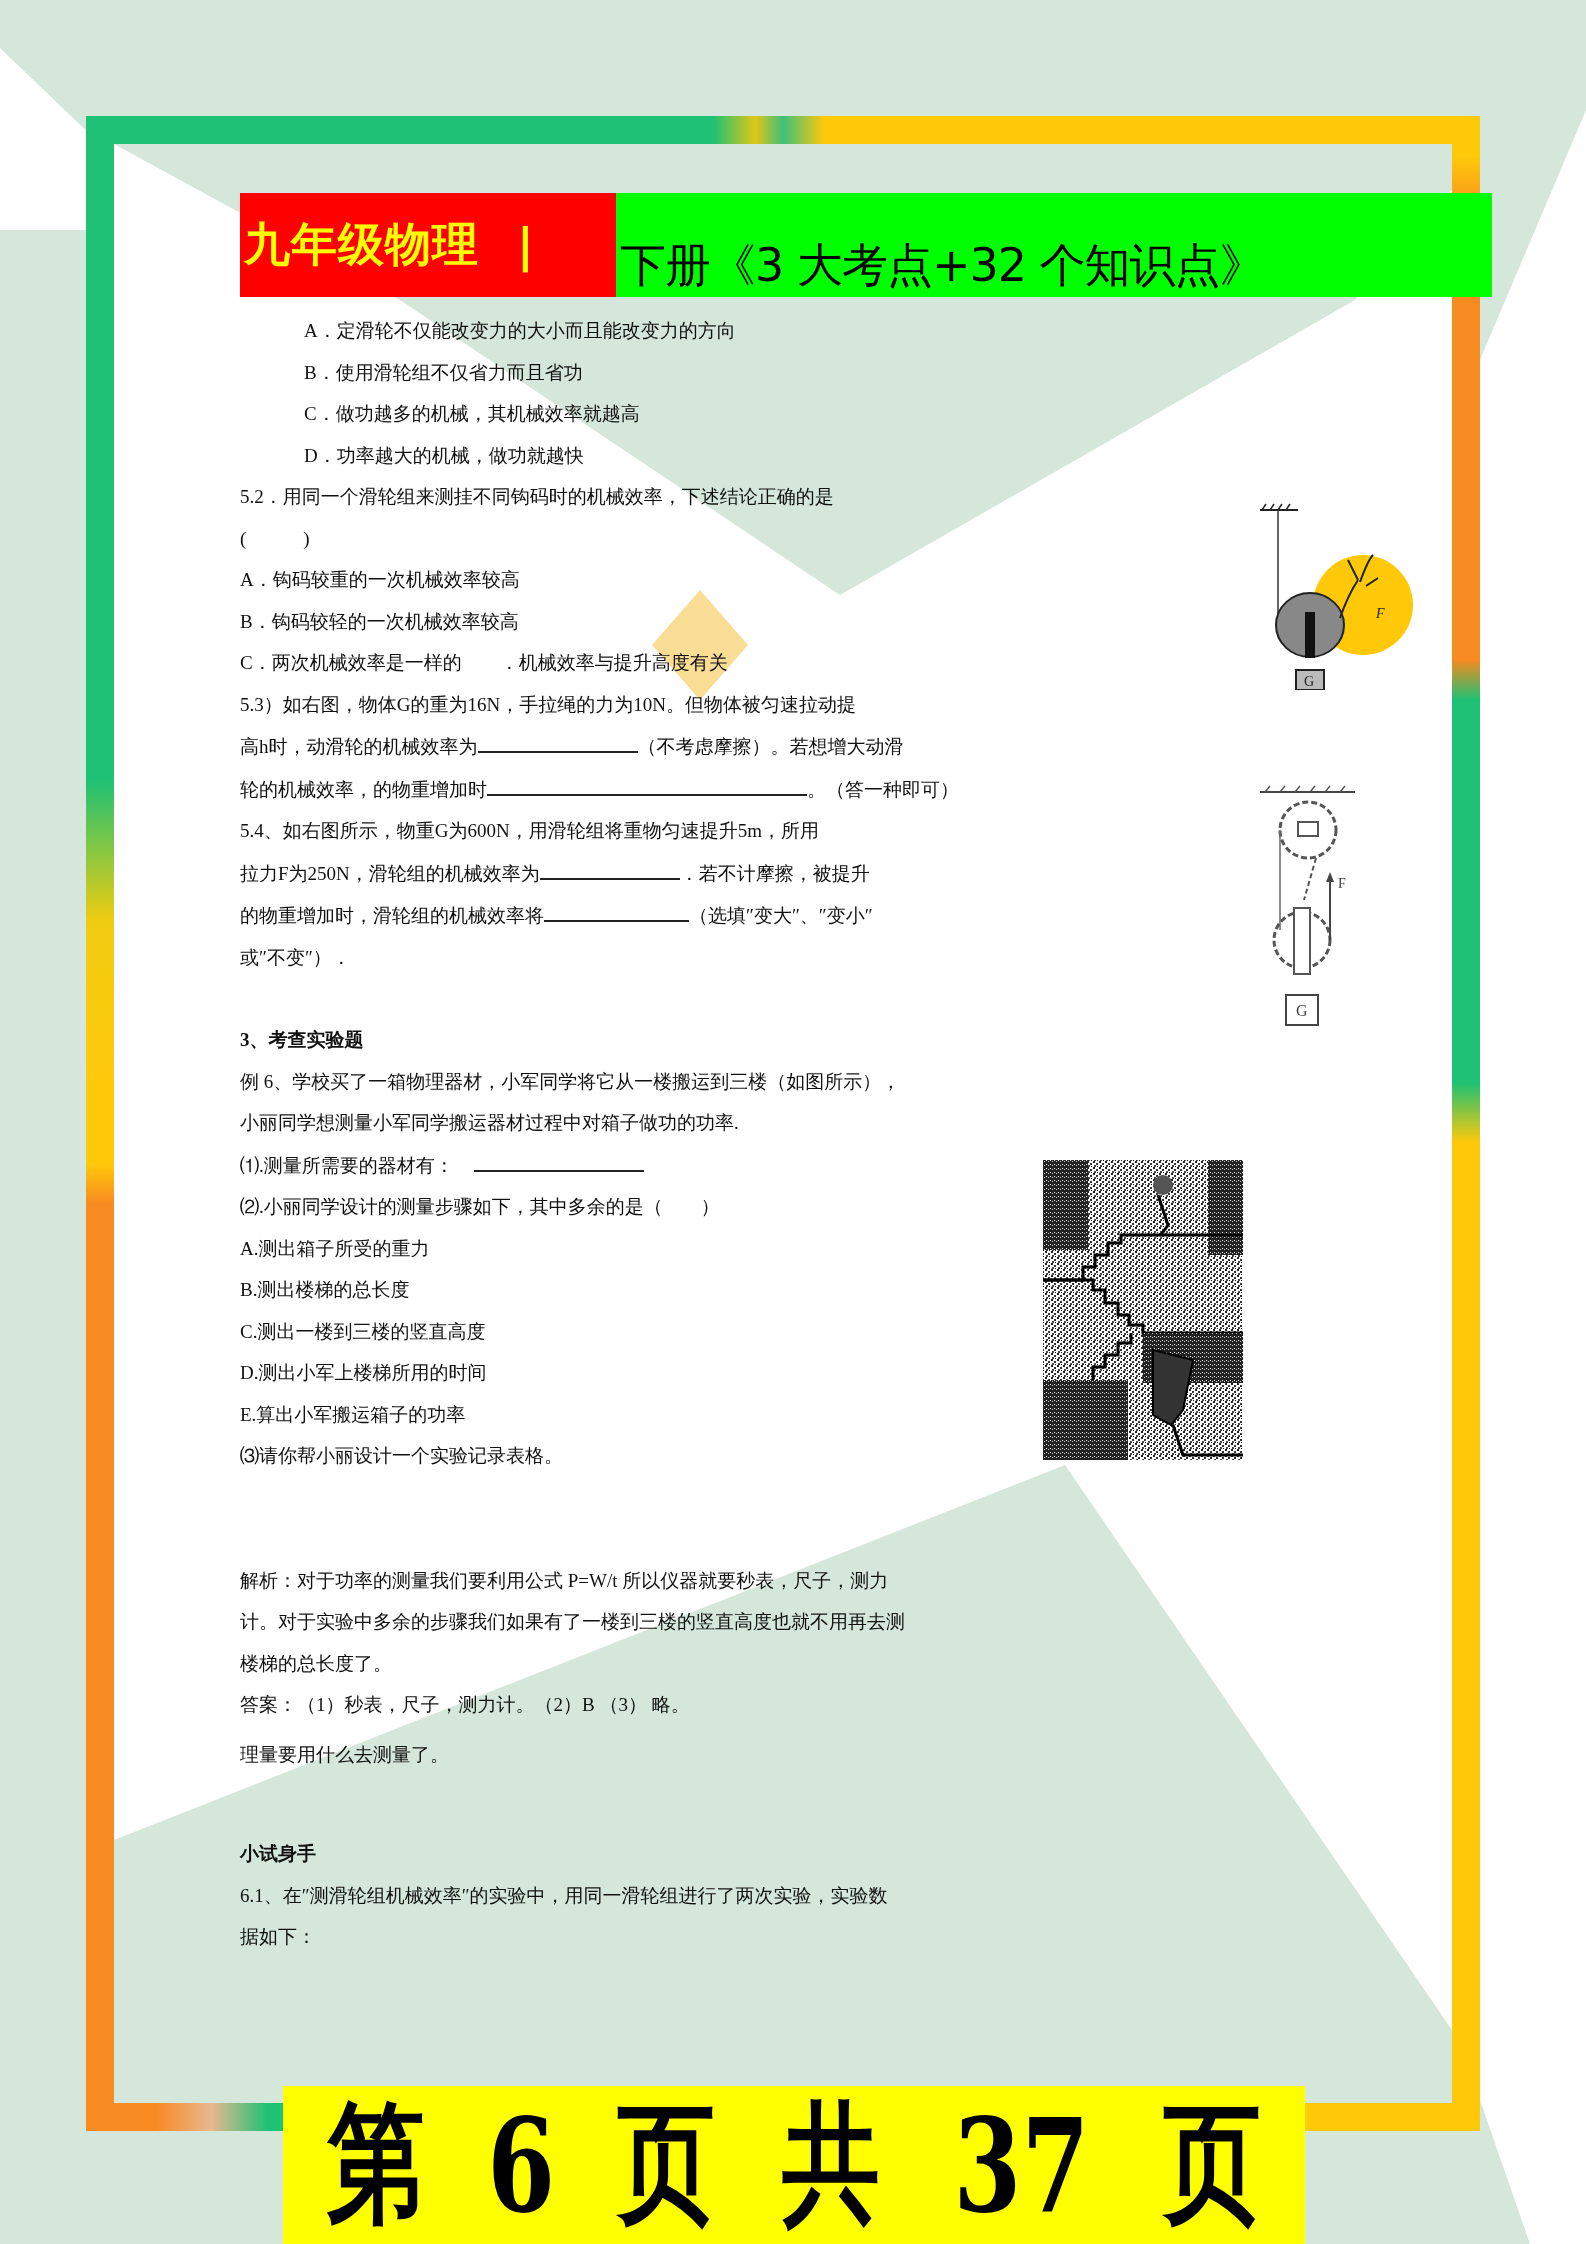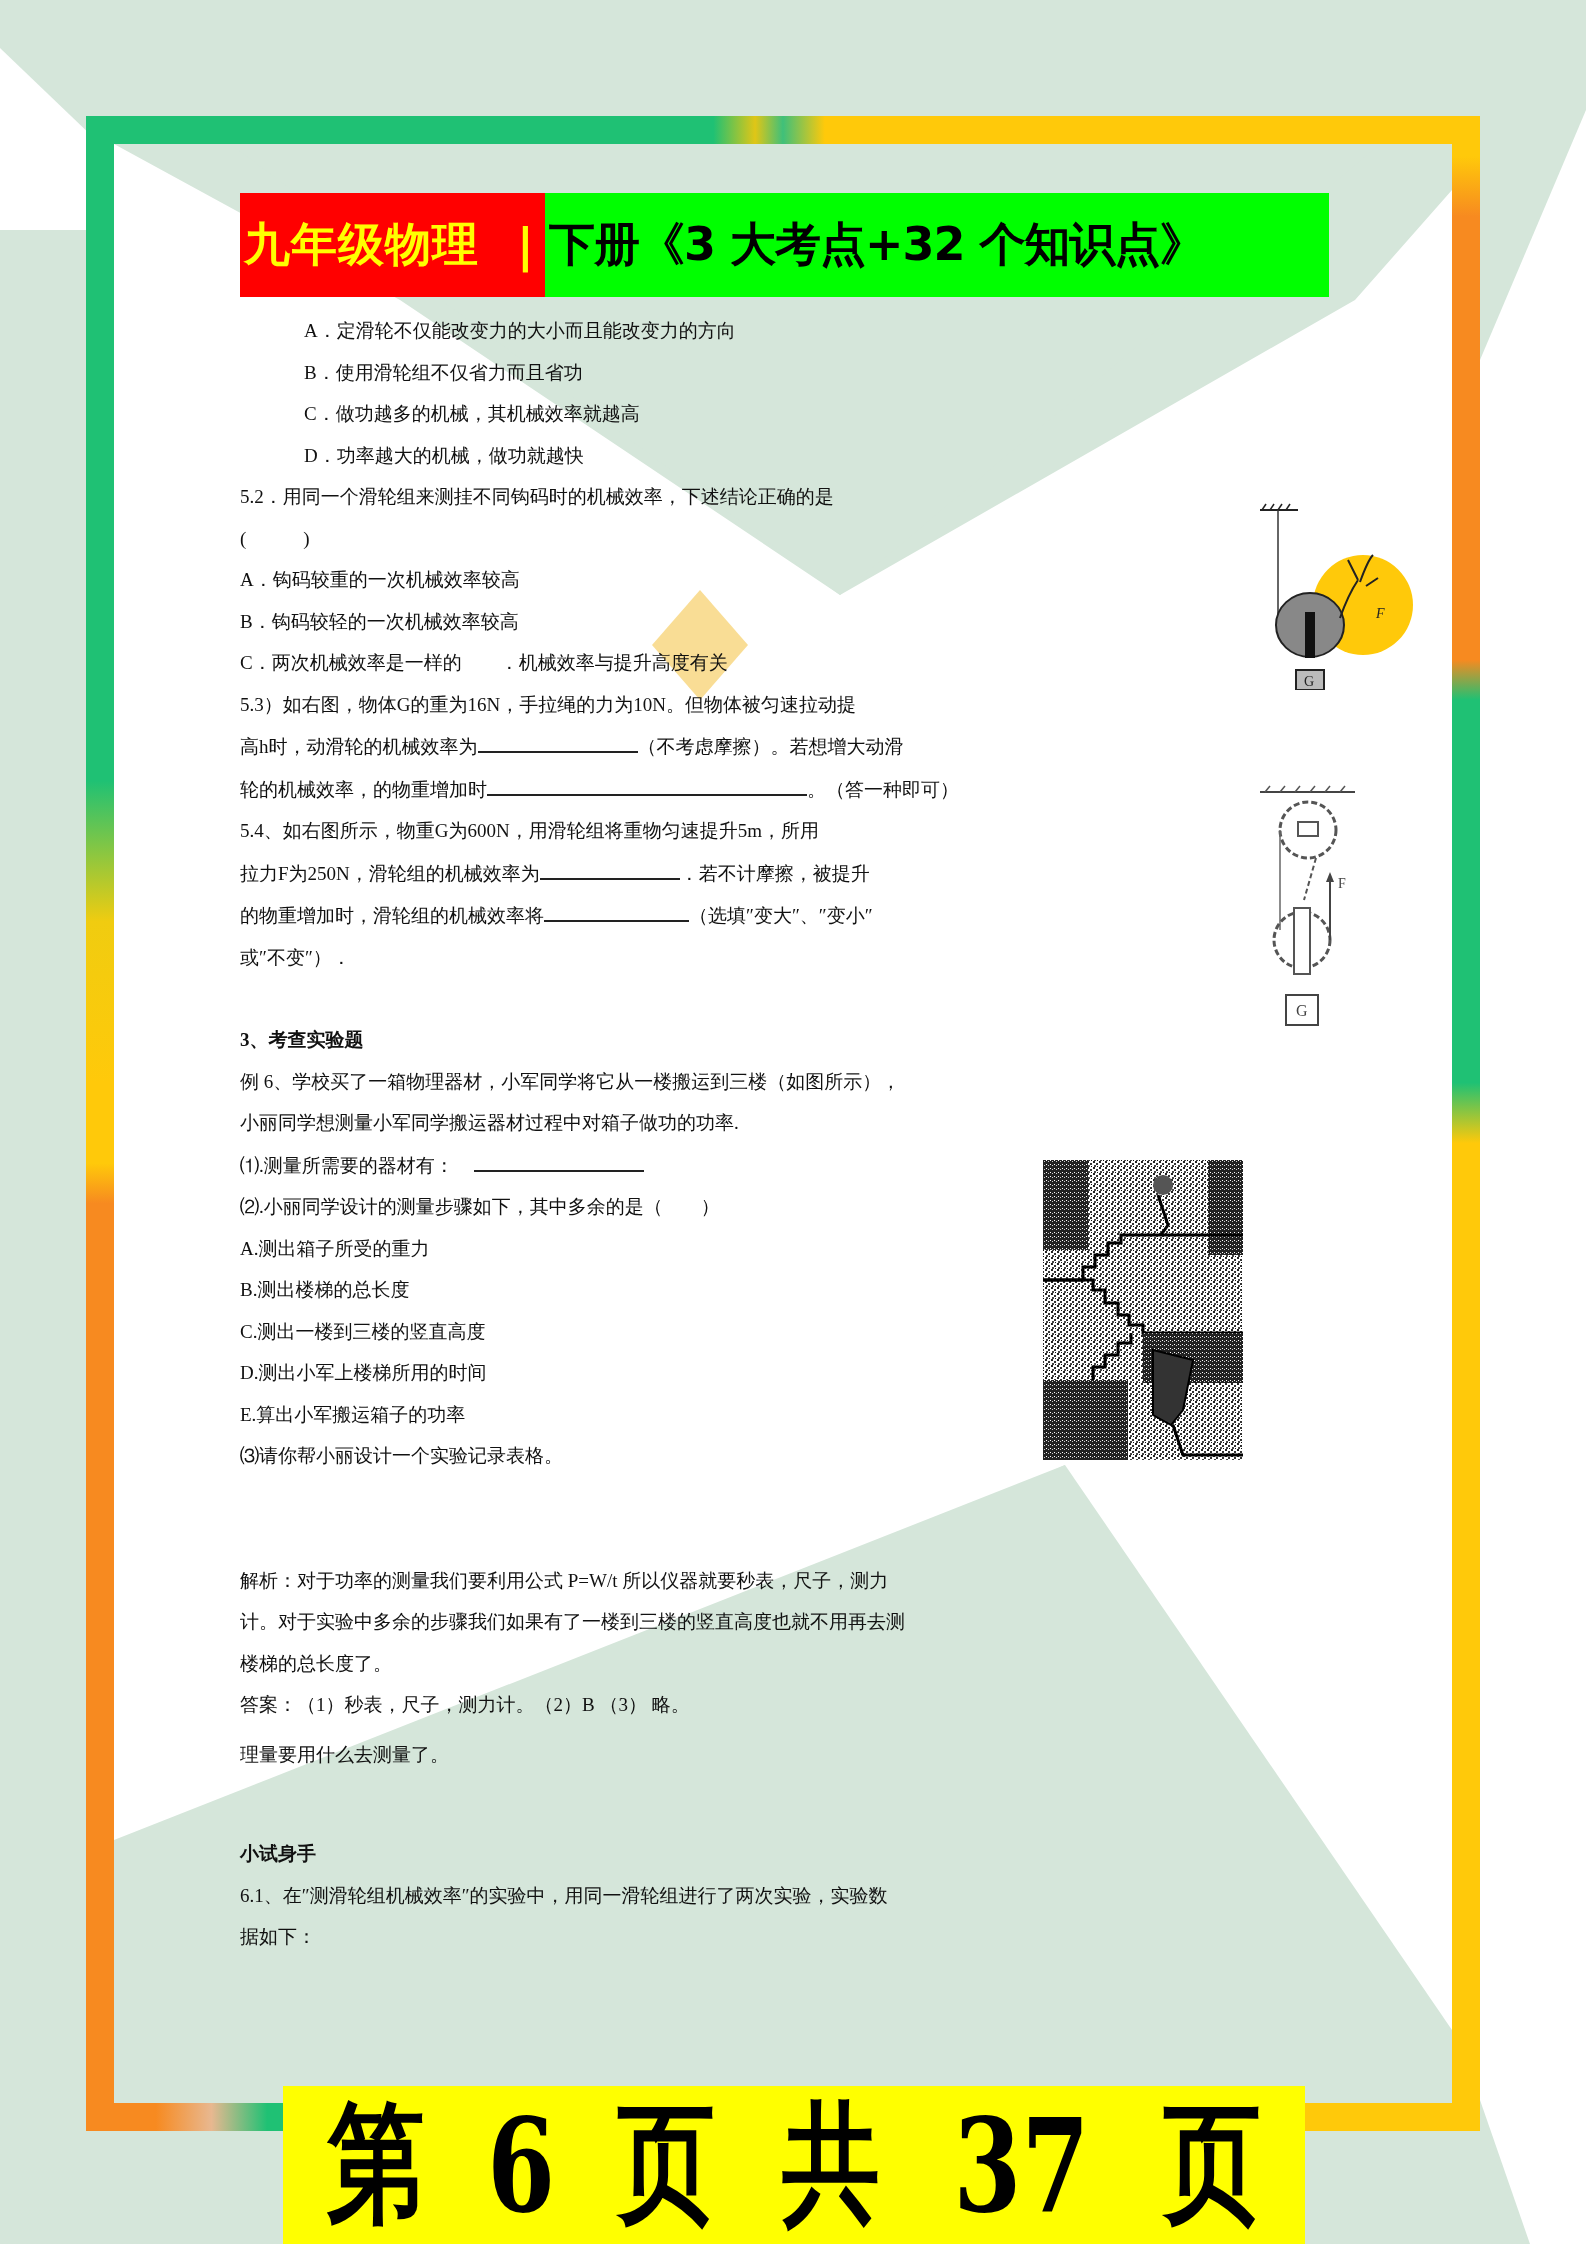--- a/index.html
+++ b/index.html
@@ -14,25 +14,25 @@
   .frame-top { left:86px; top:116px; width:1394px; height:28px;
     background:linear-gradient(90deg,#1fc174 0%,#1fc174 45%,#e0c616 48%,#3fc07a 50%,#ffc90a 53%,#ffc90a 100%); }
   .frame-left { left:86px; top:116px; width:28px; height:2014px;
     background:linear-gradient(180deg,#1fc174 0%,#1fc174 33%,#f0cc10 40%,#ffc90a 48%,#ffc90a 52%,#f78a20 54%,#f78a20 100%); }
   .frame-right { left:1452px; top:116px; width:28px; height:2014px;
     background:linear-gradient(180deg,#ffc90a 0%,#ffc90a 2%,#f78a20 5%,#f78a20 27%,#1fc174 29%,#1fc174 48%,#ffc90a 51%,#ffc90a 100%); }
   .frame-bottom { left:86px; top:2103px; width:1394px; height:28px;
     background:linear-gradient(90deg,#f78a20 0%,#f78a20 5%,#e8b890 9%,#1fc174 13%,#1fc174 16%,#ffc90a 16%,#ffc90a 100%); }
 
   .header { position:absolute; left:240px; top:193px; height:104px; display:flex; }
-  .header-left { width:305px; background:#ff0000; color:#ffff00; display:flex; align-items:center; padding-left:4px; box-sizing:border-box;
+  .header-left { width:376px; background:#ff0000; color:#ffff00; display:flex; align-items:center; padding-left:4px; box-sizing:border-box;
     font-family:"DejaVu Sans","Liberation Sans",sans-serif; font-weight:bold; font-size:46px; letter-spacing:1px;text-align:center; }
   .header-left .sep { margin-left:38px; font-weight:bold; }
-  .header-right { width:784px; background:#00ff00; color:#000; display:flex; align-items:center; padding-left:4px; box-sizing:border-box;
-    font-family:"DejaVu Sans","Liberation Sans",sans-serif; font-weight:bold; font-size:46px; white-space:nowrap; letter-spacing:-1px; }
+  .header-right { width:876px; background:#00ff00; color:#000; display:flex; align-items:flex-end; padding-left:4px; box-sizing:border-box;
+    font-family:"DejaVu Sans","Liberation Sans",sans-serif; font-weight:normal; font-size:46px; white-space:nowrap; letter-spacing:-1px; }
 
   .content { position:absolute; left:240px; top:310px; width:1110px; font-size:19px; line-height:41.5px; }
   .line { white-space:nowrap; position:relative; }
   .indent { padding-left:64px; }
   .blank { display:inline-block; border-bottom:2px solid #222; height:26px; vertical-align:baseline; }
   .bold { font-weight:bold; }
 
   .fig { position:absolute; }
   .footer { position:absolute; left:283px; top:2086px; width:1022px; height:158px; background:#ffff00;
     display:flex; align-items:center; justify-content:space-around; padding:0 10px; box-sizing:border-box;

